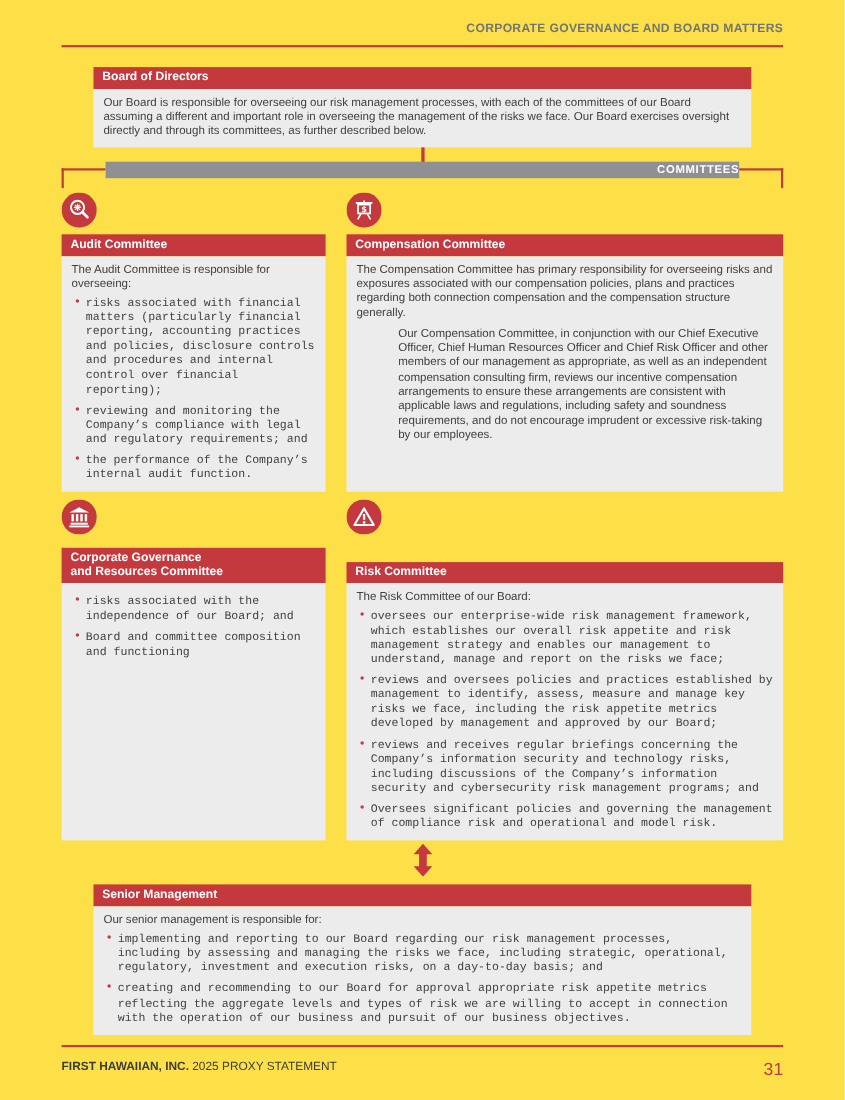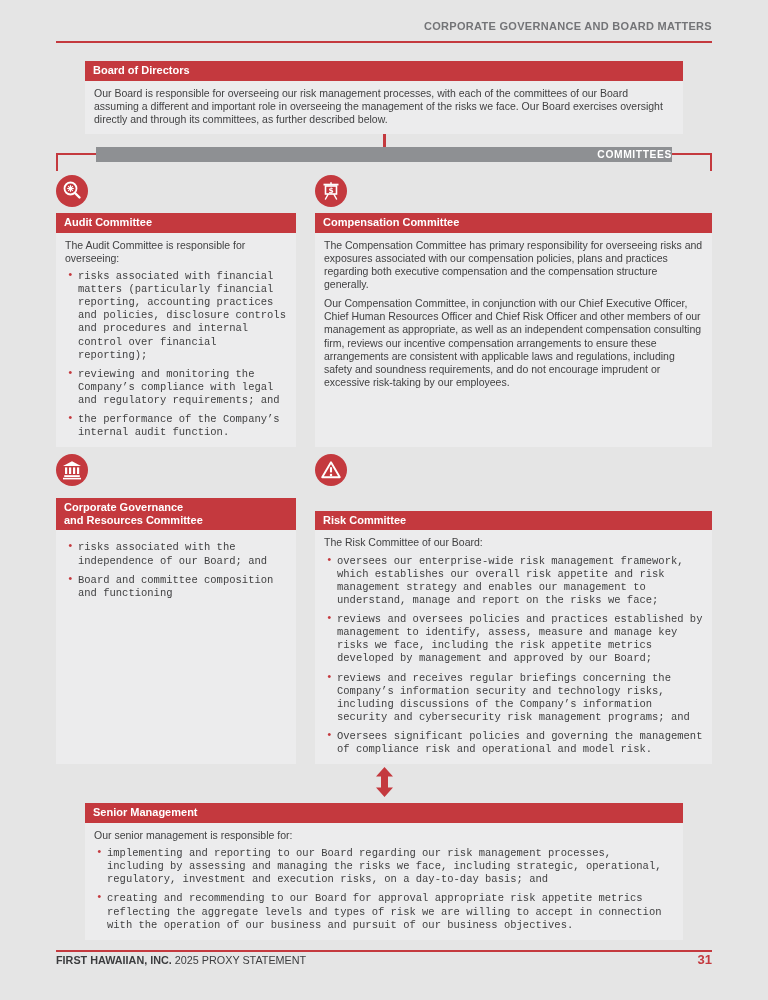--- a/index.html
+++ b/index.html
@@ -2,38 +2,38 @@
 <html><head>
 <meta charset="utf-8">
 <style>
   * { margin:0; padding:0; box-sizing:border-box; }
   html,body { background:#ffffff; }
   body {
     width:768px; height:1000px;
     font-family:"Liberation Sans", sans-serif;
     color:#414142;
   }
-  .page { position:relative; width:768px; height:1000px; overflow:hidden; padding:16px 56px 0; background:#e5e5e5; }
+  .page { position:relative; width:768px; height:1000px; overflow:hidden; padding:16px 56px 0; background:#fde047; }
 
   
   .page-header { text-align:right; }
   .header-title { color:#737477; font-weight:bold; font-size:11px; letter-spacing:.3px; }
   .header-rule { height:2px; background:#C4393E; margin-top:7px; }
 
   
   .red-bar {
     background:#C4393E; color:#fff; font-weight:bold;
     font-size:11px; line-height:1.15; padding:3px 8px 4px;
   }
   .gray-box {
     background:#ECECED; color:#414142;
     font-size:10.5px; line-height:1.25; padding:6px 9px 8px;
   }
   .gray-box p { margin:0; }
-  .gray-box p + p { margin-top:6px; }
+  .gray-box p + p { margin-top:6px;margin-left:38px; }
   ul.bullets { list-style:none; margin:5px 0 0;font-family:Liberation Mono, monospace; }
   ul.bullets li { position:relative; padding-left:13px; }
   ul.bullets li:not(:last-child){ margin-bottom:6px; }
   ul.bullets li::before { content:"•"; position:absolute; left:2px; top:-1px; color:#C4393E; font-size:11px; }
 
   
   .board-section { margin:18px 29px 0; }
 
   
   .connector { position:relative; height:40px; }
@@ -59,24 +59,24 @@
 
   
   .arrow-zone { display:flex; justify-content:center; padding:3px 0 2px; }
 
   
   .senior-section { margin:0 29px; }
 
   
   .page-footer { position:absolute; left:56px; top:950px; width:656px; }
   .footer-rule { height:2px; background:#C4393E; }
-  .footer-row { display:flex; justify-content:space-between; align-items:center; margin-top:0; }
+  .footer-row { display:flex; justify-content:space-between; align-items:flex-start; margin-top:12px; }
   .footer-left { font-size:10.8px; color:#3B3C3E; }
   .footer-left .company { font-weight:bold; }
-  .page-num { color:#C4393E; font-weight:bold; font-size:13px; }
+  .page-num { color:#C4393E; font-weight:normal; font-size:16px; }
 </style>
 </head>
 <body>
 
 <div class="page">
 
   <div class="page-header">
     <span class="header-title">CORPORATE GOVERNANCE AND BOARD MATTERS</span>
   </div>
   <div class="header-rule"></div>
@@ -136,21 +136,21 @@
           <rect x="10.5" y="11" width="11" height="8" fill="none" stroke="#fff" stroke-width="1.6"></rect>
           <text x="16" y="17.6" font-size="7.5" fill="#fff" text-anchor="middle" font-weight="bold" font-family="DejaVu Sans, sans-serif">$</text>
           <line x1="13" y1="19.5" x2="10.5" y2="24" stroke="#fff" stroke-width="1.5" stroke-linecap="round"></line>
           <line x1="19" y1="19.5" x2="21.5" y2="24" stroke="#fff" stroke-width="1.5" stroke-linecap="round"></line>
         </svg>
       </div>
       <div class="title-zone">
         <div class="red-bar">Compensation Committee</div>
       </div>
       <div class="gray-box">
-        <p>The Compensation Committee has primary responsibility for overseeing risks and exposures associated with our compensation policies, plans and practices regarding both executive compensation and the compensation structure generally.</p>
+        <p>The Compensation Committee has primary responsibility for overseeing risks and exposures associated with our compensation policies, plans and practices regarding both connection compensation and the compensation structure generally.</p>
         <p>Our Compensation Committee, in conjunction with our Chief Executive Officer, Chief Human Resources Officer and Chief Risk Officer and other members of our management as appropriate, as well as an independent compensation consulting firm, reviews our incentive compensation arrangements to ensure these arrangements are consistent with applicable laws and regulations, including safety and soundness requirements, and do not encourage imprudent or excessive risk-taking by our employees.</p>
       </div>
     </div>
 
     <div class="cell row2">
       <div class="icon-circle">
         <svg viewBox="0 0 32 32">
           <circle cx="16" cy="16" r="16" fill="#C4393E"></circle>
           <polygon points="16,7.2 25,12 7,12" fill="#fff"></polygon>
           <rect x="9" y="13.4" width="2.2" height="6.6" fill="#fff"></rect>

